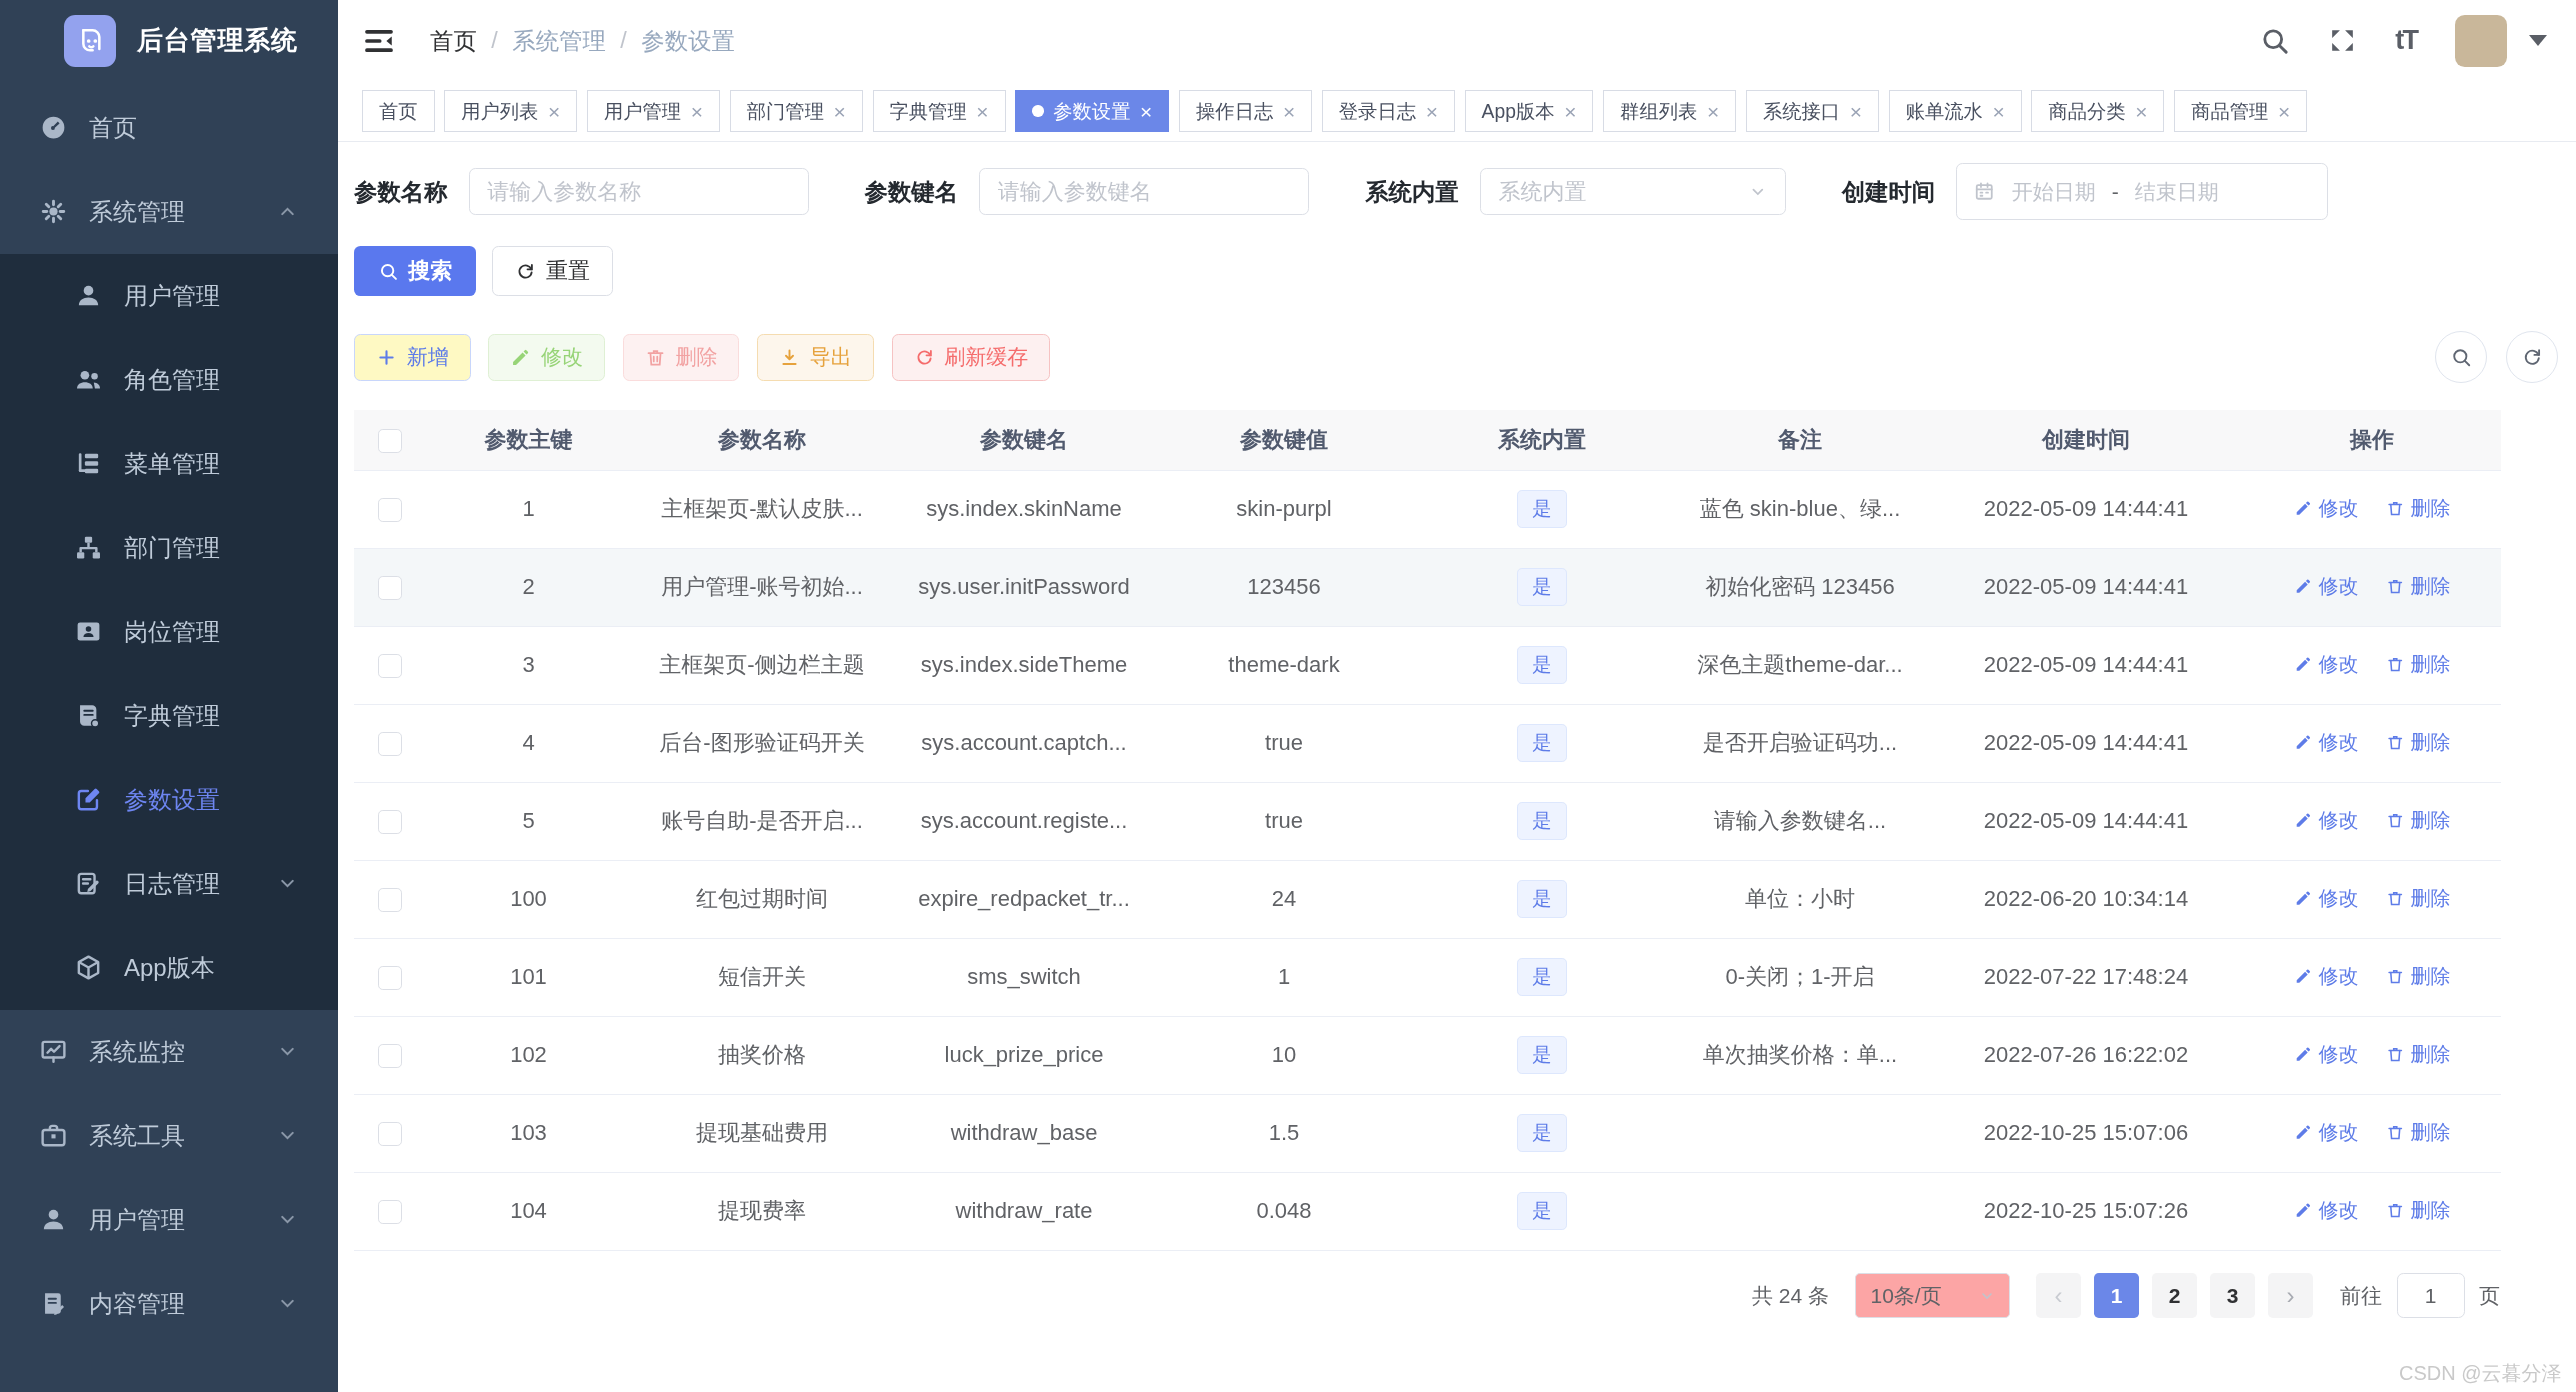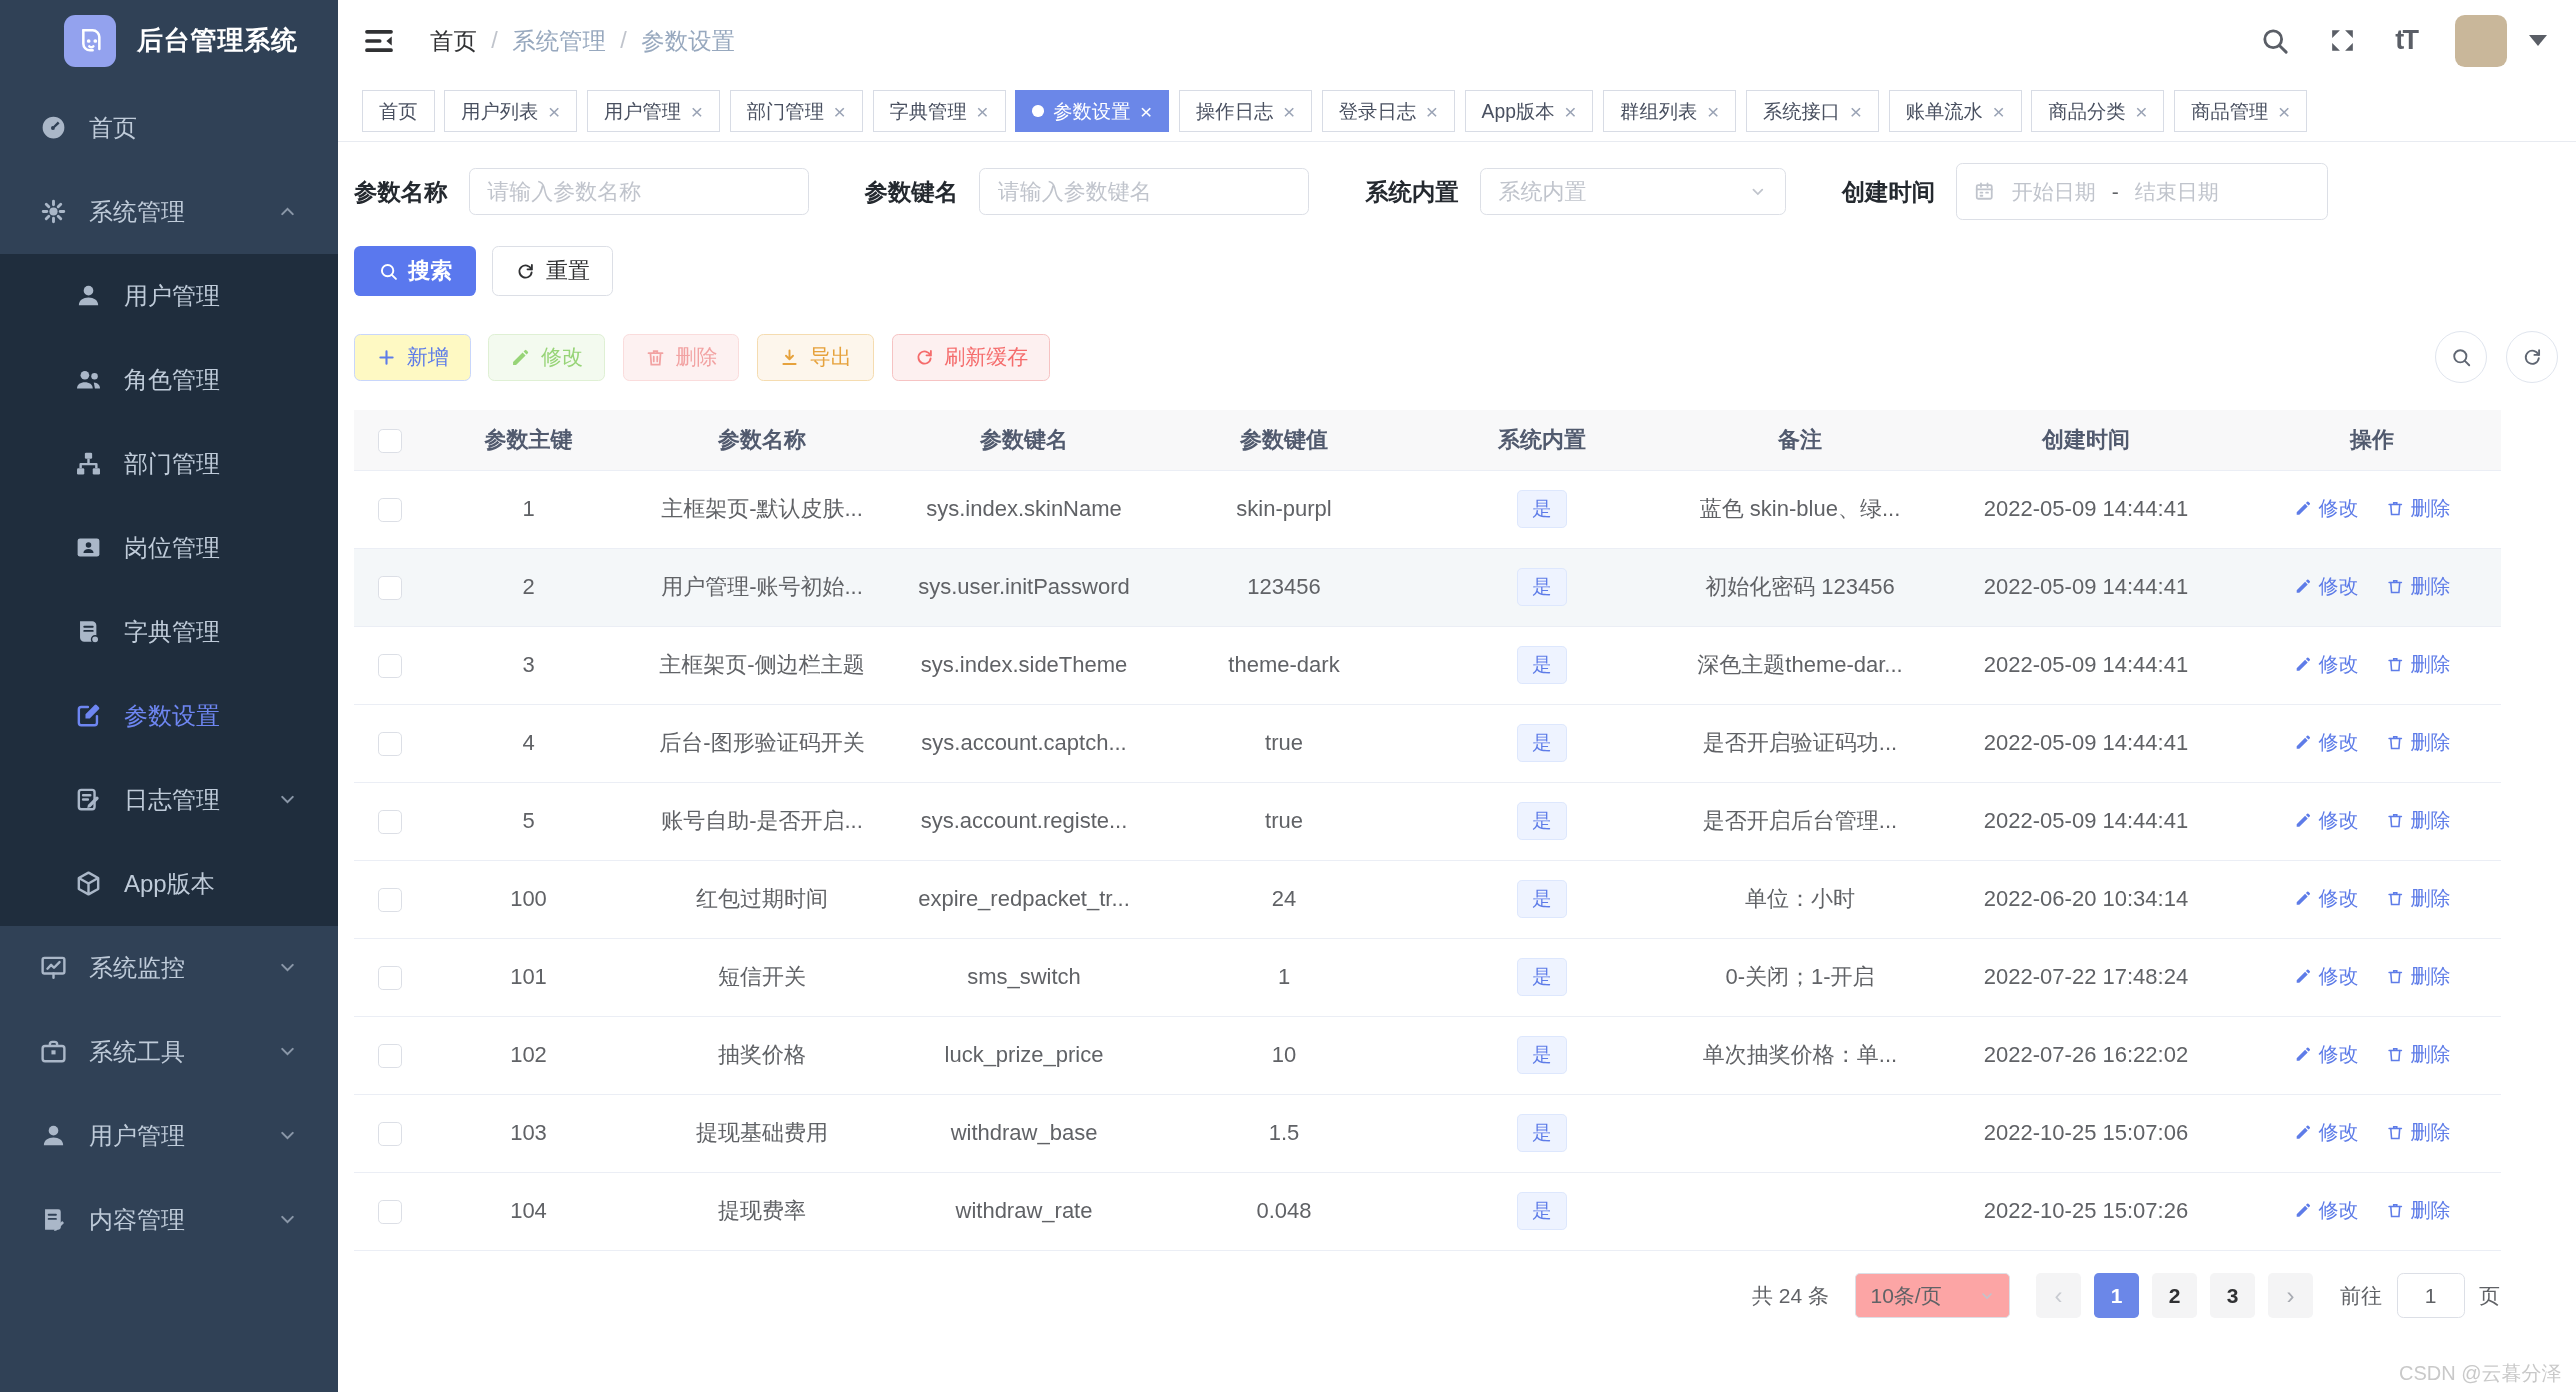--- a/index.html
+++ b/index.html
@@ -158,20 +158,30 @@
         <svg class="mi" viewBox="0 0 24 24" fill="currentColor">
             <circle cx="9" cy="8.5" r="3.6"></circle>
             <path d="M2.5 19.5c0-3.4 2.9-5.2 6.5-5.2s6.5 1.8 6.5 5.2z"></path>
             <circle cx="17" cy="9.3" r="2.7"></circle>
             <path d="M16.4 14.4c2.9.2 5.1 1.7 5.1 5.1h-4.2"></path>
           </svg>
         <span>角色管理</span>
       </div>
       <div class="menu-item">
         <svg class="mi" viewBox="0 0 24 24" fill="currentColor">
+            <rect x="4" y="3.5" width="2.2" height="15" rx="1"></rect>
+            <rect x="9" y="4" width="11" height="3.6" rx="1"></rect>
+            <rect x="9" y="10.2" width="11" height="3.6" rx="1"></rect>
+            <rect x="9" y="16.4" width="11" height="3.6" rx="1"></rect>
+            <rect x="4" y="16.8" width="6" height="2.2" rx="1"></rect>
+          </svg>
+        <span>菜单管理</span>
+      </div>
+      <div class="menu-item">
+        <svg class="mi" viewBox="0 0 24 24" fill="currentColor">
             <rect x="9" y="3" width="6" height="5" rx="1"></rect>
             <rect x="2.5" y="16" width="6" height="5" rx="1"></rect>
             <rect x="15.5" y="16" width="6" height="5" rx="1"></rect>
             <path d="M11 8h2v3.5h5.5a1 1 0 0 1 1 1V16h-2v-2.5h-11V16h-2v-3.5a1 1 0 0 1 1-1H11z"></path>
           </svg>
         <span>部门管理</span>
       </div>
       <div class="menu-item">
         <svg class="mi" viewBox="0 0 24 24">
             <rect x="3" y="4.5" width="18" height="15" rx="2" fill="currentColor"></rect>
@@ -561,21 +571,21 @@
               </span>
           </td>
         </tr>
         <tr>
           <td><span class="cb"></span></td>
           <td>5</td>
           <td>账号自助-是否开启...</td>
           <td>sys.account.registe...</td>
           <td>true</td>
           <td><span class="tag-yes">是</span></td>
-          <td>是否开启后台管理...</td>
+          <td>请输入参数键名...</td>
           <td>2022-05-09 14:44:41</td>
           <td>
             <span class="op-link">
                 <svg viewBox="0 0 24 24" fill="currentColor">
                   <path d="M3.5 17.1V20.5h3.4L17.8 9.6 14.4 6.2zM20.4 7a1.2 1.2 0 0 0 0-1.7l-1.7-1.7a1.2 1.2 0 0 0-1.7 0l-1.5 1.5 3.4 3.4z"></path>
                 </svg>
                 <span>修改</span>
               </span><span class="op-gap"></span>
             <span class="op-link">
                 <svg viewBox="0 0 24 24" fill="none" stroke="currentColor" stroke-width="2" stroke-linecap="round">

